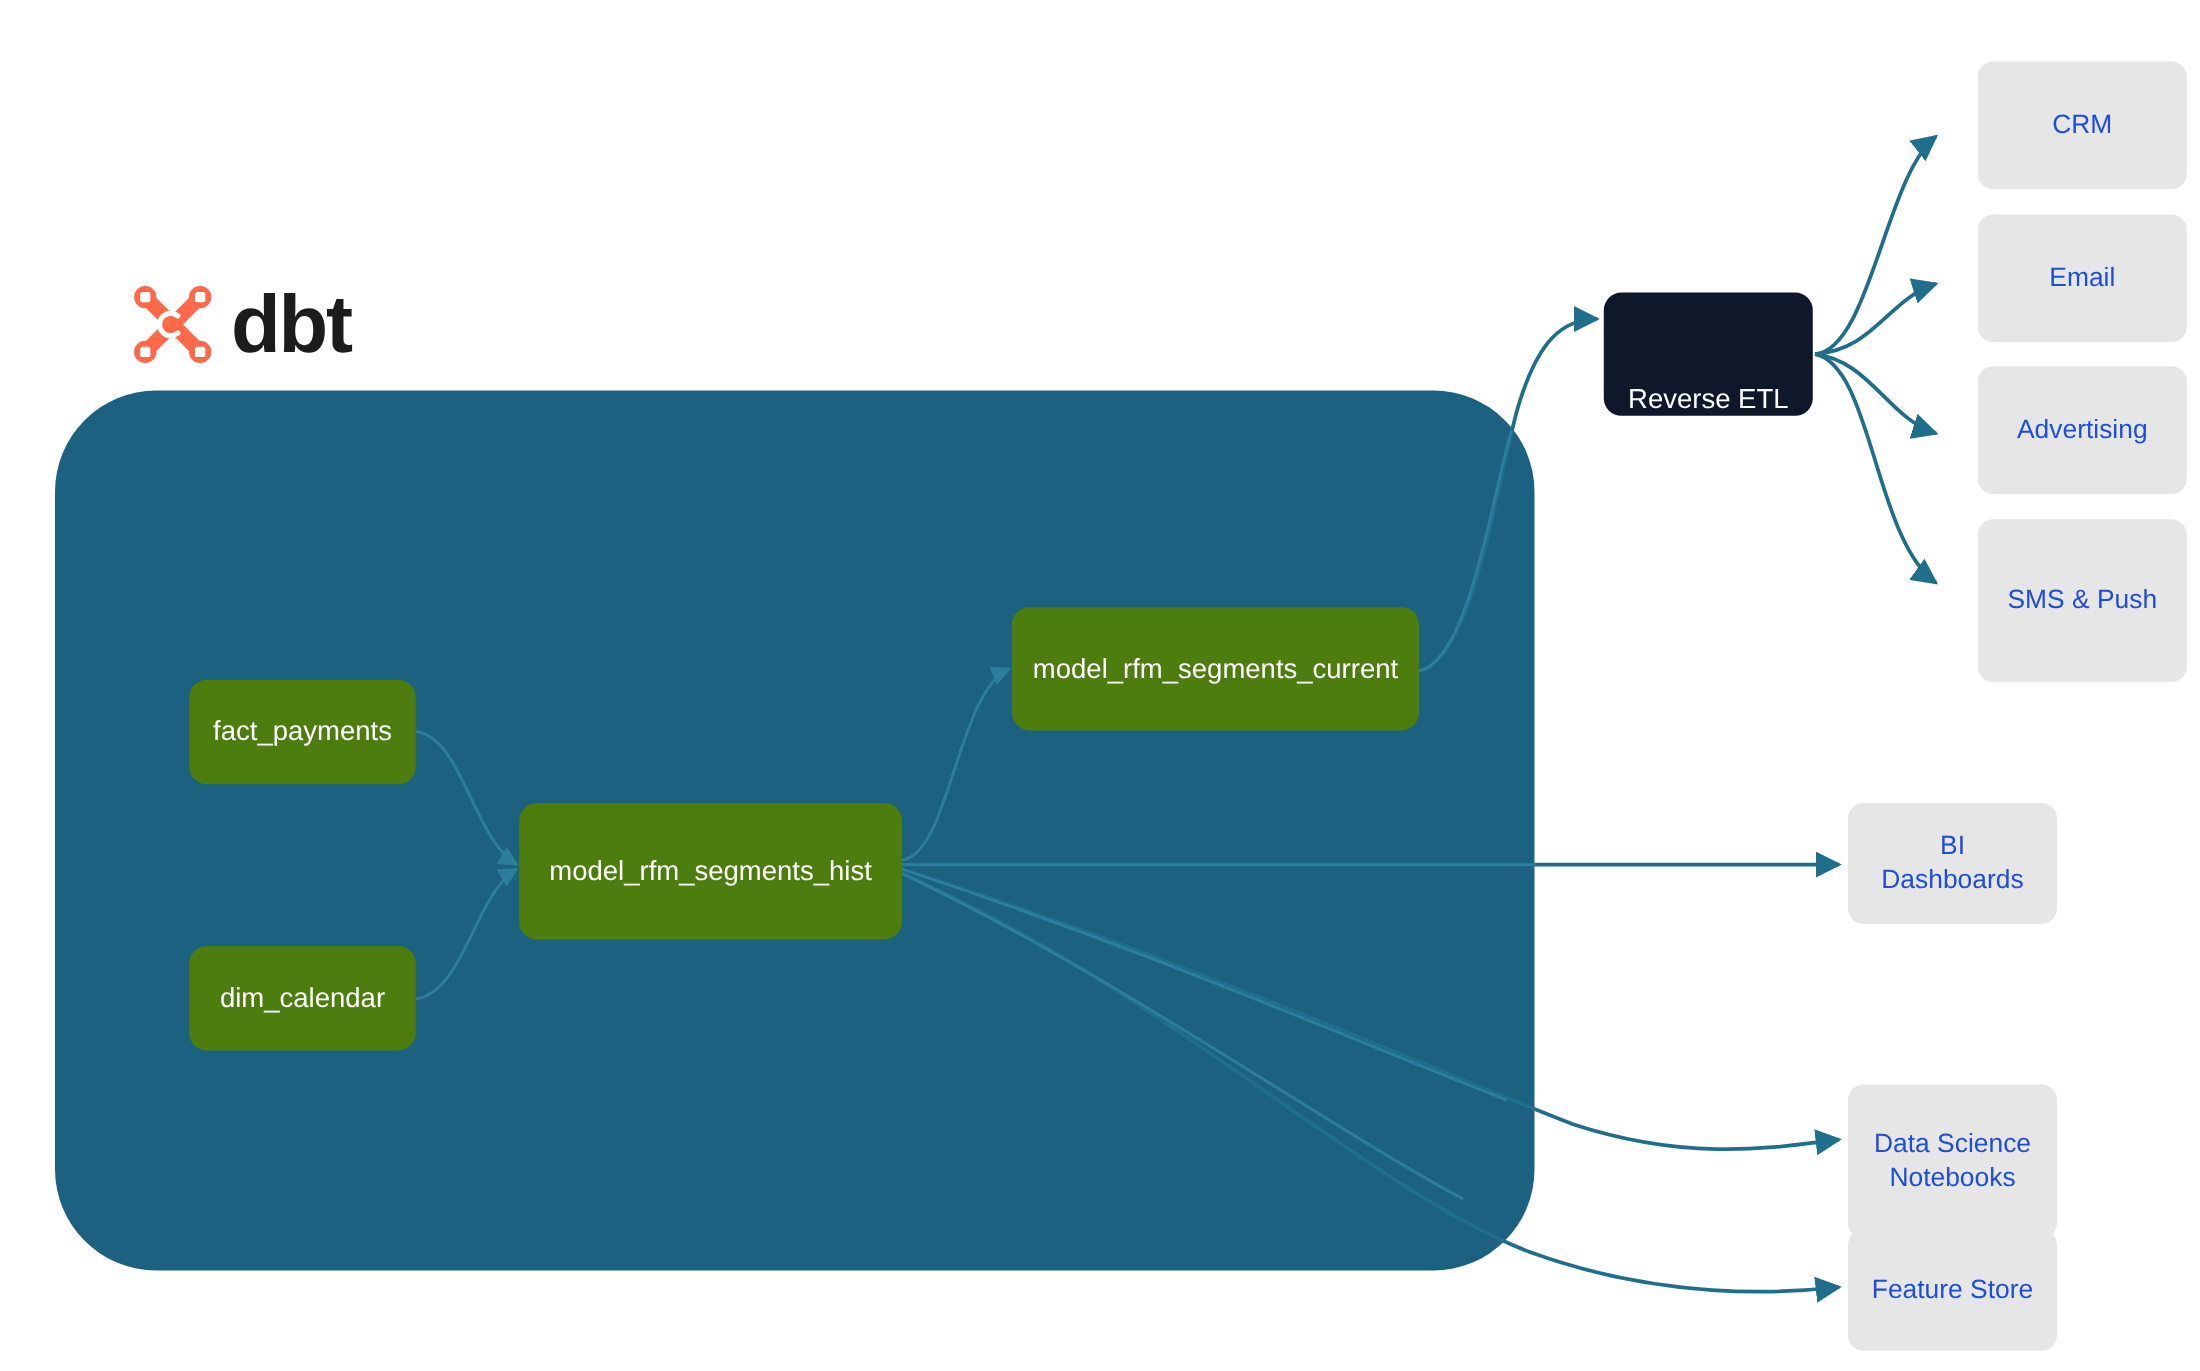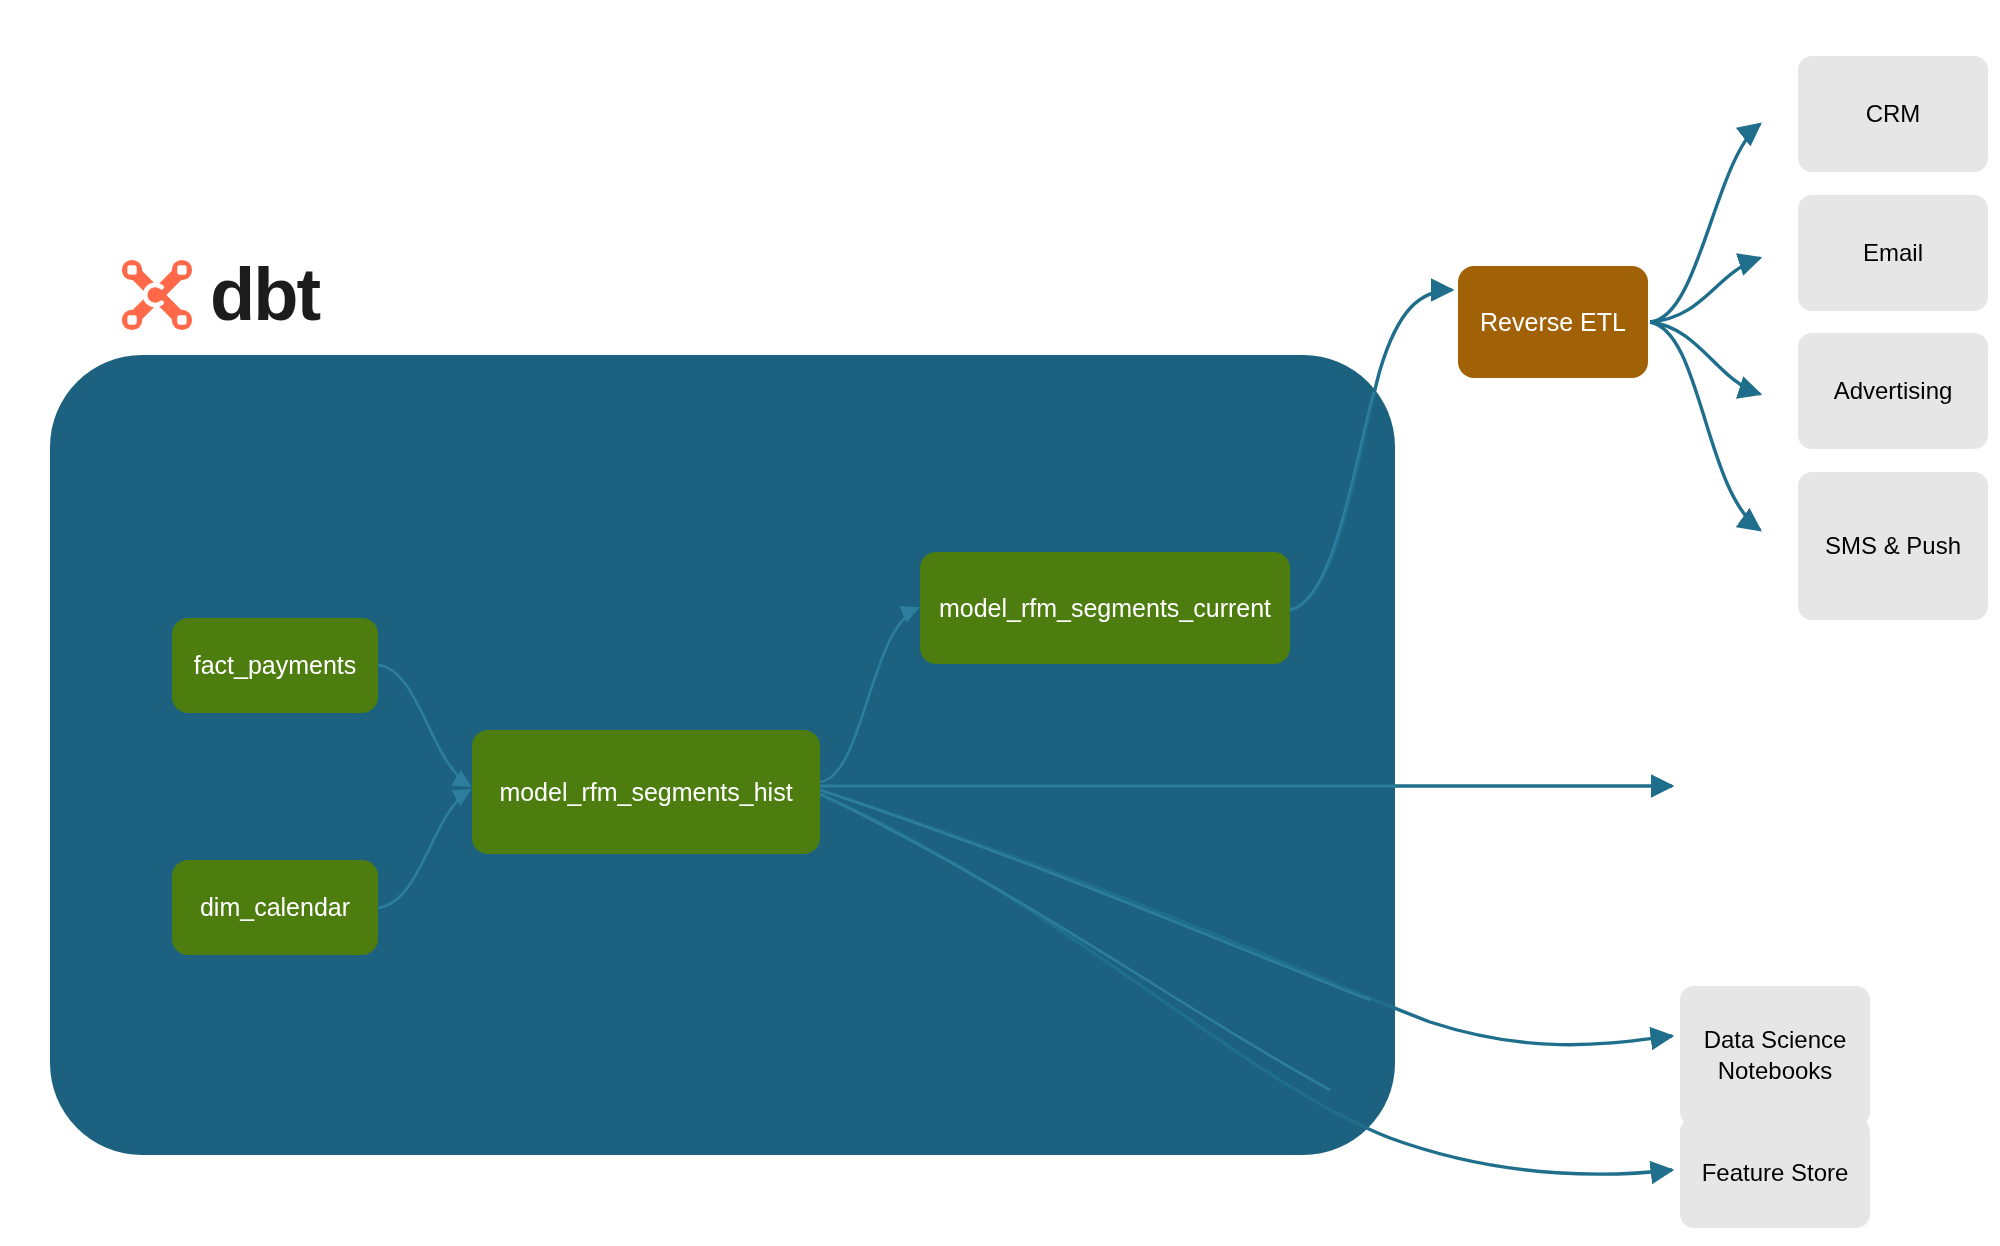--- a/index.html
+++ b/index.html
@@ -89,30 +89,31 @@
     z-index: 3;
   }
   .node-model {
     background: #4d7c0f;
     border-radius: 16px;
     color: #ffffff;
     font-size: 25px;
     padding: 0 24px;
   }
   .node-etl {
-    background: #a16207;
+    background: #0f172a;
     border-radius: 16px;
     color: #ffffff;
     font-size: 25px;
-    padding: 16px 20px;
+    padding: 0 20px;
+    align-items: flex-end;
   }
   .node-dest {
     background: #E6E6E6;
     border-radius: 14px;
-    color: #000000;
+    color: #1d4ed8;
     font-size: 24px;
     padding: 0 16px;
     line-height: 1.28;
   }
 </style>
 </head>
 <body>
 
 <div id="canvas">
 
@@ -203,20 +204,23 @@
   </div>
 
   <div class="node node-dest" style="left:1798px; top:333px; width:190px; height:116px;">
     <span>Advertising</span>
   </div>
 
   <div class="node node-dest" style="left:1798px; top:472px; width:190px; height:148px;">
     <span>SMS &amp; Push</span>
   </div>
 
+  <div class="node node-dest" style="left:1680px; top:730px; width:190px; height:110px;">
+    <span>BI Dashboards</span>
+  </div>
 
   <div class="node node-dest" style="left:1680px; top:986px; width:190px; height:140px;">
     <span class="wrap">Data Science<br>Notebooks</span>
   </div>
 
   <div class="node node-dest" style="left:1680px; top:1118px; width:190px; height:110px;">
     <span>Feature Store</span>
   </div>
 
 </div>

